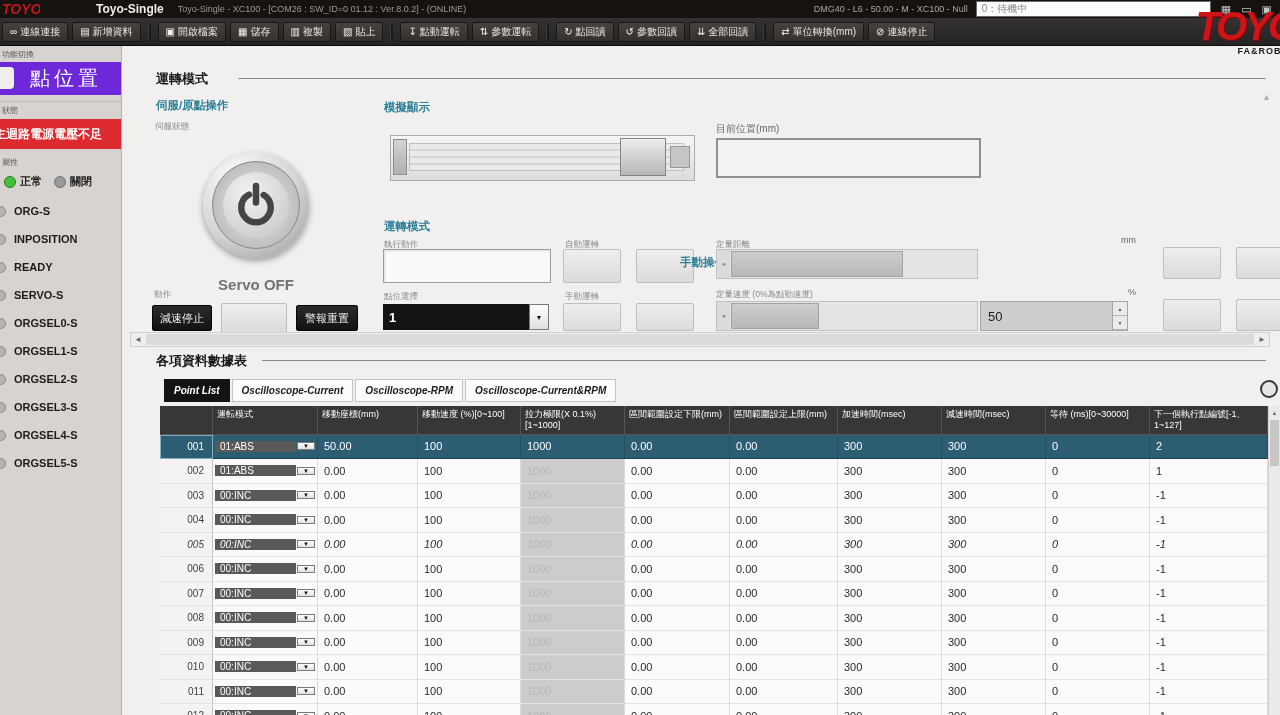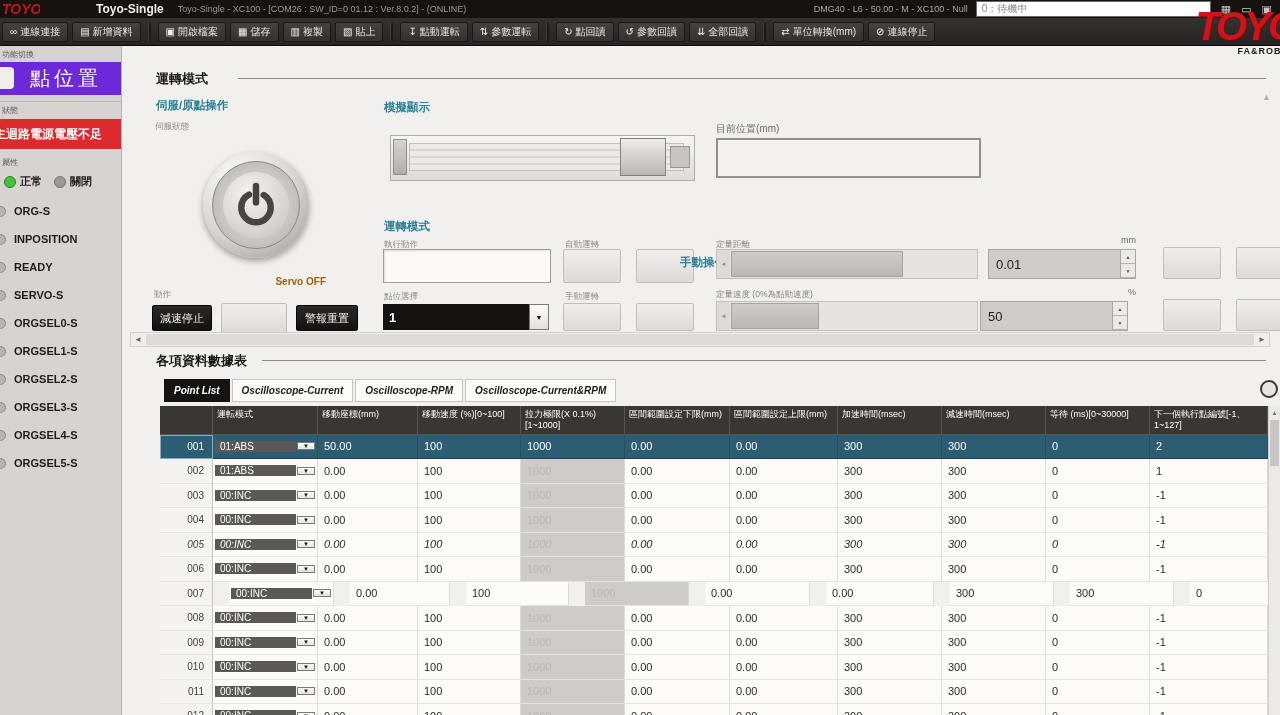--- a/index.html
+++ b/index.html
@@ -47,21 +47,21 @@
   .main { position:absolute; left:122px; top:46px; width:1158px; height:669px; background:#f2f0ee; }
   .sec-title { position:absolute; font-size:13px; font-weight:bold; color:#1b1917; white-space:nowrap; }
   .sec-line { position:absolute; height:1px; background:#8c8a88; }
   .tlabel { position:absolute; font-size:11.5px; font-weight:bold; color:#2a7f96; white-space:nowrap; }
   .tiny { position:absolute; font-size:8.5px; color:#8a8886; white-space:nowrap; }
   .unit { position:absolute; font-size:9px; color:#6b6967; }
 
   .pwr-outer { position:absolute; width:106px; height:106px; border-radius:50%; background:radial-gradient(circle at 35% 28%, #ffffff, #d6d4d2 55%, #969492); box-shadow:0 3px 6px rgba(0,0,0,.35); }
   .pwr-mid { position:absolute; inset:9px; border-radius:50%; background:radial-gradient(#ecebe9,#aeacaa); border:1px solid #8a8886; }
   .pwr-face { position:absolute; inset:20px; border-radius:50%; background:radial-gradient(circle at 40% 32%, #f4f2f0, #c6c4c2); display:flex; align-items:center; justify-content:center; }
-  .servo-caption { position:absolute; width:140px; text-align:right; font-size:10px; font-weight:600; color:#a16207; }
+  .servo-caption { position:absolute; width:140px; text-align:center; font-size:15px; font-weight:600; color:#737373; }
 
   .darkbtn { position:absolute; background:linear-gradient(#2c2a28,#141210); color:#f2f0ee; font-size:11px; border:1px solid #060504; border-radius:2px; display:flex; align-items:center; justify-content:center; white-space:nowrap; font-family:inherit; }
   .litebtn { position:absolute; background:linear-gradient(#f0eeec,#dddbd9); border:1px solid #c0beba; border-radius:2px; }
 
   .actuator { position:absolute; border:1px solid #aeacaa; background:linear-gradient(#f7f6f5,#dedcda); }
   .act-cap { position:absolute; left:2px; top:3px; width:14px; height:36px; background:linear-gradient(#d5d3d1,#b2b0ae); border:1px solid #908e8c; }
   .act-rail { position:absolute; left:18px; top:7px; right:10px; height:28px; background:repeating-linear-gradient(#eceae8 0 5px, #d8d6d4 5px 7px); border:1px solid #c2c0be; }
   .act-slider { position:absolute; right:28px; top:2px; width:46px; height:38px; background:linear-gradient(#efedeb,#b9b7b5); border:1px solid #84827f; }
   .act-tail { position:absolute; right:4px; top:10px; width:20px; height:22px; background:#c8c6c4; border:1px solid #9a9896; }
 
@@ -311,27 +311,20 @@
   <button class="litebtn" style="left:563px;top:303px;width:58px;height:28px;"></button>
   <button class="litebtn" style="left:636px;top:303px;width:58px;height:28px;"></button>
 
   <div class="tlabel" style="left:680px;top:219px;margin-top:36px;">手動操作模式</div>
   <div class="tiny" style="left:716px;top:239px;">定量距離</div>
   <div class="hslider" style="left:716px;top:249px;width:262px;height:30px;">
     <span class="sl-arrow">◂</span>
     <span class="sl-thumb" style="left:14px;width:172px;"></span>
   </div>
   <div class="unit" style="left:1098px;top:235px;width:38px;text-align:right;">mm</div>
-  <div class="spinbox" style="left:988px;top:249px;width:148px;height:30px;">
-    <span class="spin-val">0.01</span>
-    <span class="spin-arrows">
-      <div>▲</div>
-      <div>▼</div>
-    </span>
-  </div>
   <button class="litebtn" style="left:1163px;top:247px;width:58px;height:32px;"></button>
   <button class="litebtn" style="left:1236px;top:247px;width:58px;height:32px;"></button>
 
   <div class="tiny" style="left:716px;top:289px;">定量速度 (0%為點動速度)</div>
   <div class="hslider" style="left:716px;top:301px;width:262px;height:30px;">
     <span class="sl-arrow">◂</span>
     <span class="sl-thumb" style="left:14px;width:88px;"></span>
   </div>
   <div class="unit" style="left:1098px;top:287px;width:38px;text-align:right;">%</div>
   <div class="spinbox" style="left:980px;top:301px;width:148px;height:30px;">
@@ -467,21 +460,21 @@
           <div class="td">0.00</div>
           <div class="td">100</div>
           <div class="td dim">1000</div>
           <div class="td">0.00</div>
           <div class="td">0.00</div>
           <div class="td">300</div>
           <div class="td">300</div>
           <div class="td">0</div>
           <div class="td">-1</div>
         </div>
-        <div class="trow" style="grid-template-columns: 53px 105px 100px 103px 104px 105px 108px 104px 104px 104px 118px; gap: 16px;">
+        <div class="trow" style="grid-template-columns: 53px 105px 100px 103px 104px 105px 108px 104px 104px 104px 118px;">
           <div class="td td-num">007</div>
           <div class="td td-mode">
             <span class="mode-lbl">00:INC</span>
             <span class="mode-dd">▼</span>
           </div>
           <div class="td">0.00</div>
           <div class="td">100</div>
           <div class="td dim">1000</div>
           <div class="td">0.00</div>
           <div class="td">0.00</div>

